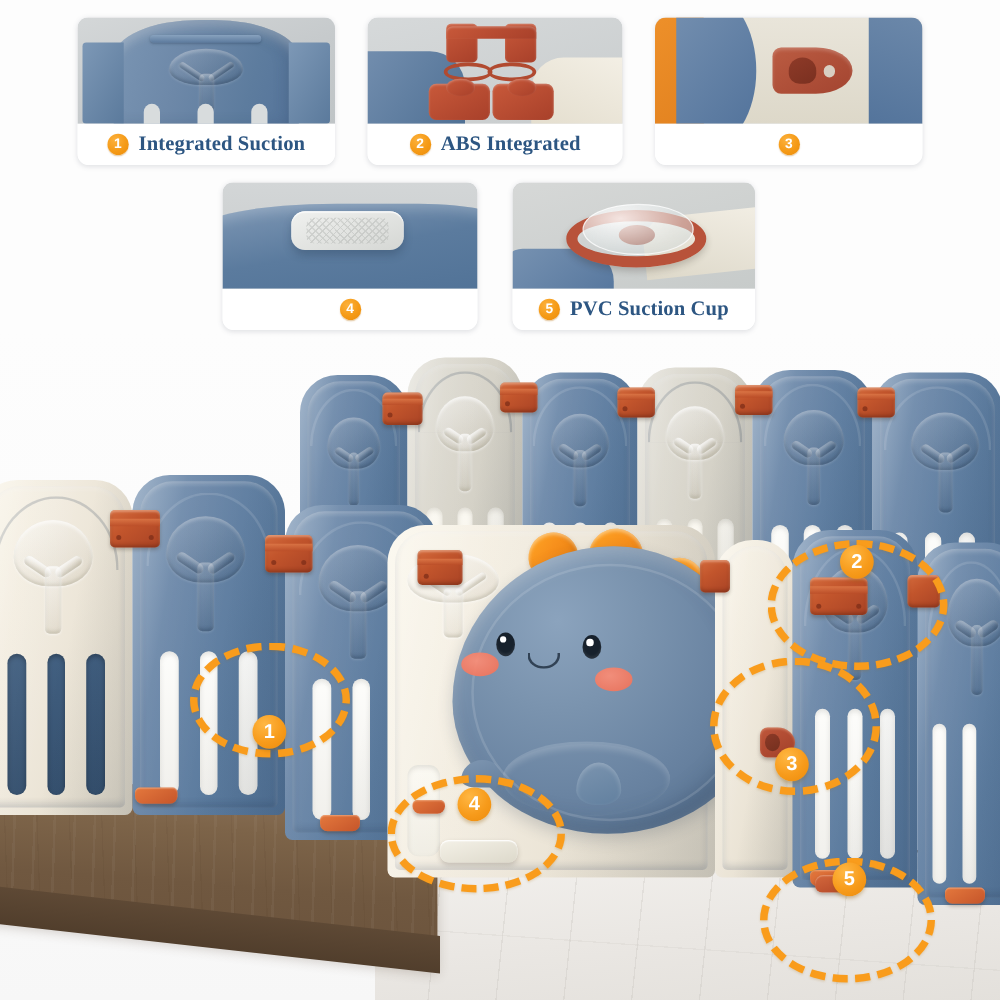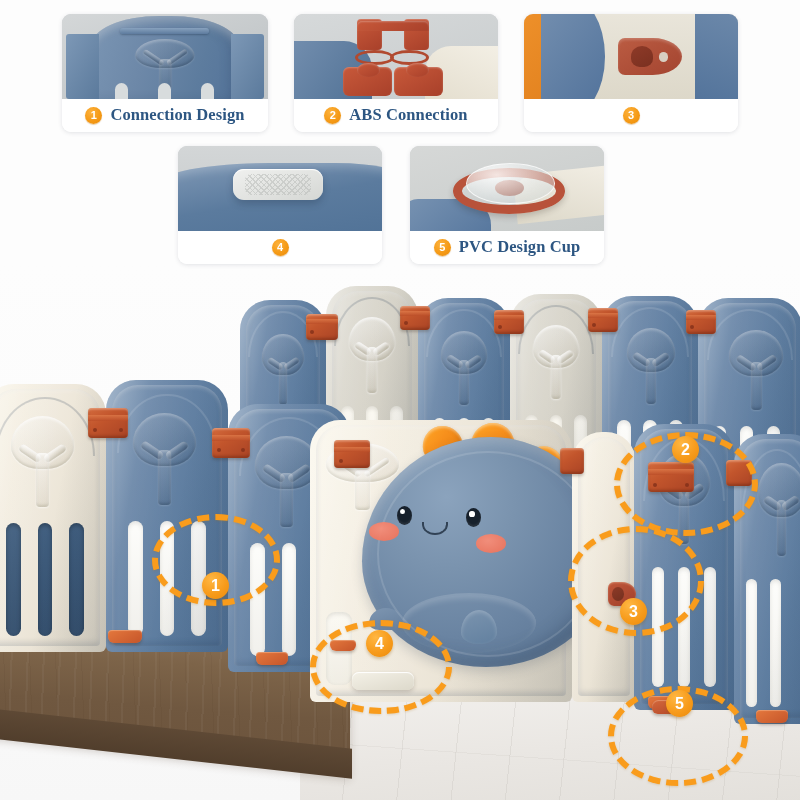--- a/index.html
+++ b/index.html
@@ -619,42 +619,42 @@
           </div>
           <div class="c1slot" style="left:16%;"></div>
           <div class="c1slot" style="left:45%;"></div>
           <div class="c1slot" style="left:74%;"></div>
         </div>
         <div class="c1wing l"></div>
         <div class="c1wing r"></div>
       </div>
       <div class="card-caption">
         <span class="badge">1</span>
-        <span class="card-label">Connection Design</span>
+        <span class="card-label">Integrated Suction</span>
       </div>
     </div>
 
     <div class="card" style="left:294px; top:14px; width:204px; height:118px;">
       <div class="card-photo">
         <div class="c2bg"></div>
         <div class="c2blue"></div>
         <div class="c2cream"></div>
         <div class="c2clip" style="left:31%; top:6%; width:12%; height:36%;"></div>
         <div class="c2clip" style="left:54%; top:6%; width:12%; height:36%;"></div>
         <div class="c2clip" style="left:31%; top:8%; width:35%; height:12%; border-radius:5px 5px 0 0;"></div>
         <div class="c2ring" style="left:30%; top:42%; width:19%; height:18%;"></div>
         <div class="c2ring" style="left:47%; top:42%; width:19%; height:18%;"></div>
         <div class="c2clip" style="left:24%; top:62%; width:24%; height:34%; border-radius:6px;"></div>
         <div class="c2clip" style="left:49%; top:62%; width:24%; height:34%; border-radius:6px;"></div>
         <div class="c2clip" style="left:31%; top:58%; width:11%; height:16%; border-radius:50%;"></div>
         <div class="c2clip" style="left:55%; top:58%; width:11%; height:16%; border-radius:50%;"></div>
       </div>
       <div class="card-caption">
         <span class="badge">2</span>
-        <span class="card-label">ABS Connection</span>
+        <span class="card-label">ABS Integrated</span>
       </div>
     </div>
 
     <div class="card" style="left:524px; top:14px; width:214px; height:118px;">
       <div class="card-photo">
         <div class="c3bg"></div>
         <div class="c3orange"></div>
         <div class="c3blue"></div>
         <div class="c3right"></div>
         <div class="c3lock">
@@ -684,18 +684,18 @@
       <div class="card-photo">
         <div class="c5bg"></div>
         <div class="c5blue"></div>
         <div class="c5strip"></div>
         <div class="c5ring"></div>
         <div class="c5nub"></div>
         <div class="c5disc"></div>
       </div>
       <div class="card-caption">
         <span class="badge">5</span>
-        <span class="card-label">PVC Design Cup</span>
+        <span class="card-label">PVC Suction Cup</span>
       </div>
     </div>
 
   </div>
 </div>
 
 </body></html>

